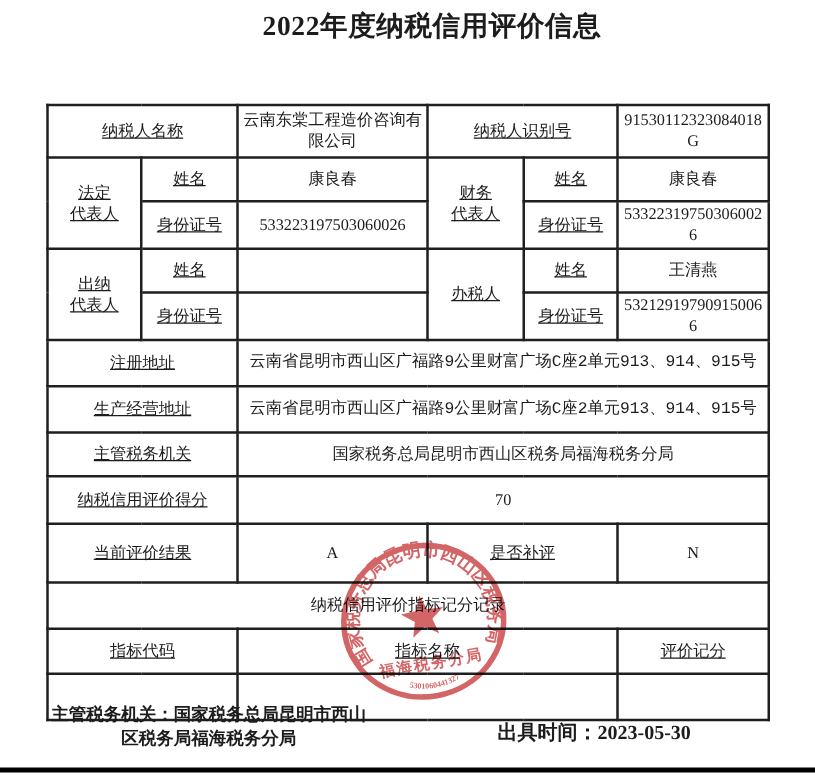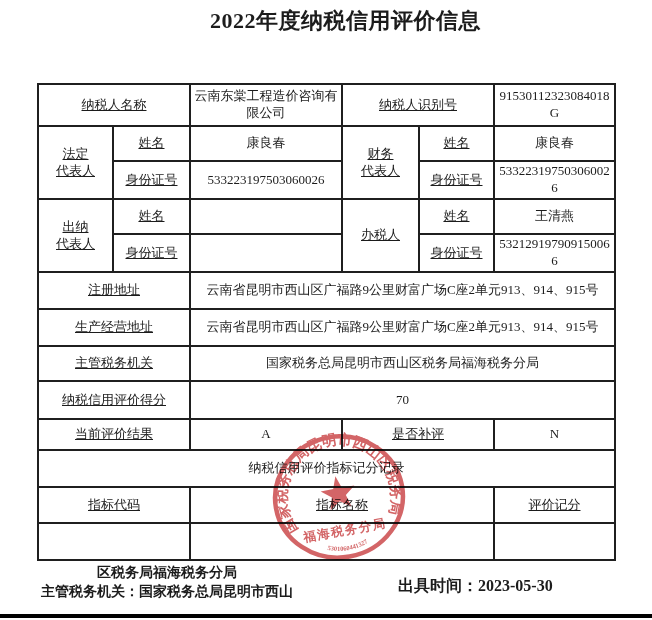--- a/index.html
+++ b/index.html
@@ -15,23 +15,23 @@
     position:absolute;left:37px;top:83px;width:577px;
     border-collapse:collapse;table-layout:fixed;
   }
   table.doc td{
     border:2px solid #1f1f1f;text-align:center;vertical-align:middle;
     font-size:13px;line-height:1.28;padding:1px 2px;overflow:hidden;
   }
   .lbl{white-space:pre-line;font-size:13.5px;text-decoration:underline;}
   .num{word-break:break-all;font-size:12.5px;}
   .company{padding:0 14px;}
-  .addr{padding:0 42px;}
+  .addr{padding:0 42px;font-family:Liberation Mono, monospace;}
   .r1{height:42px}.r2{height:35px}.r3{height:38px}.r4{height:35px}.r5{height:38px}
-  .r6{height:37px}.r7{height:37px}.r8{height:35px}.r9{height:38px}.r10{height:31px}
+  .r6{height:37px}.r7{height:37px}.r8{height:35px}.r9{height:38px}.r10{height:47px}
   .r11{height:37px}.r12{height:36px}.r13{height:37px}
   .seal{
     position:absolute;left:262px;top:420px;width:154px;height:154px;
     opacity:.85;mix-blend-mode:multiply;pointer-events:none;
   }
   .seal text{font-family:"Liberation Serif","DejaVu Serif",serif;font-weight:bold;}
   .footer-authority{
     position:absolute;left:38px;top:564px;width:258px;text-align:center;
     font-weight:bold;font-size:14px;line-height:1.35;
   }
@@ -144,20 +144,20 @@
       <polygon transform="translate(0,-3)" points="0,-18 4.3,-6 17.1,-5.6 7.1,2.3 10.6,14.6 0,7.4 -10.6,14.6 -7.1,2.3 -17.1,-5.6 -4.3,-6" fill="#cb4a4c"></polygon>
       <text x="0" y="38" text-anchor="middle" font-size="12.5" letter-spacing="1.5" fill="#cb4a4c">福海税务分局</text>
       <path id="sealArcBottom" d="M -33 42.7 A 54 54 0 0 0 33 42.7" fill="none"></path>
       <text font-size="6.5" fill="#cb4a4c">
         <textPath href="#sealArcBottom" startOffset="50%" text-anchor="middle">5301060441327</textPath>
       </text>
     </g>
   </svg>
 
   <div class="footer-authority">
+    <div>主管税务机关：国家税务总局昆明市西山</div>
     <div>区税务局福海税务分局</div>
-    <div>主管税务机关：国家税务总局昆明市西山</div>
   </div>
   <div class="footer-issue">出具时间：2023-05-30</div>
 
   <div class="bottom-bar"></div>
 
 </div>
 
 </body></html>

